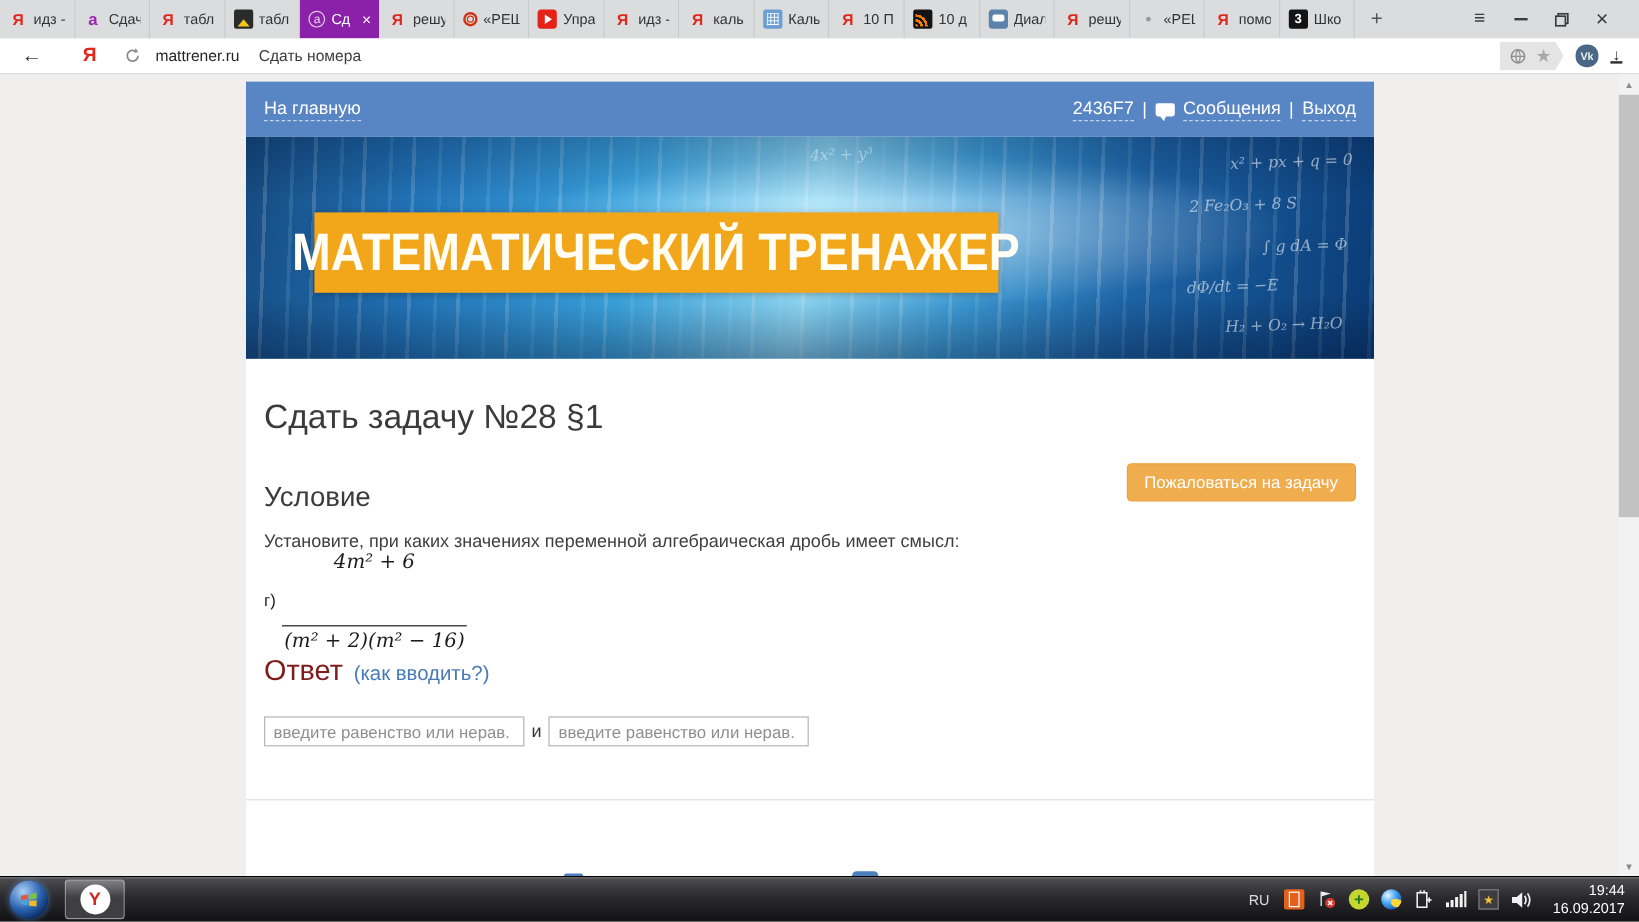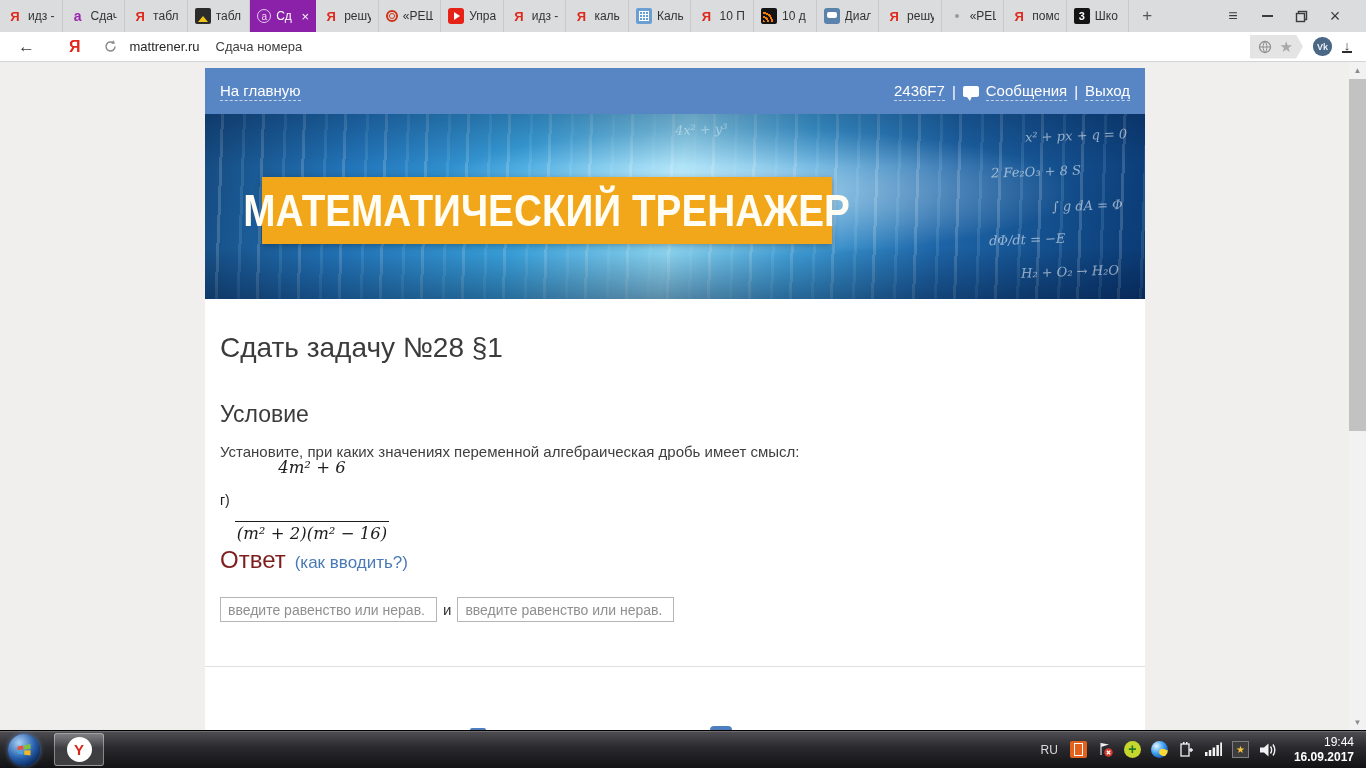--- a/index.html
+++ b/index.html
@@ -238,21 +238,21 @@
 <div class="toolbar">
   <span class="back">←</span>
   <span class="ylogo">Я</span>
   <span class="refresh">
     <svg width="15" height="15">
         <path d="M12 7.5a4.5 4.5 0 1 1-1.4-3.3" stroke="#8a8a8a" fill="none" stroke-width="1.5"></path>
         <path d="M10.2 1.2l2 3.4-3.9.2z" fill="#8a8a8a"></path>
       </svg>
   </span>
   <span class="host">mattrener.ru</span>
-  <span class="ptitle">Сдача номера</span>
+  <span class="ptitle">Сдать номера</span>
   <div class="toolbar-right">
     <div class="ext-chip">
       <svg width="14" height="14">
           <circle cx="7" cy="7" r="5.5" fill="none" stroke="#8f8f8f" stroke-width="1.3"></circle>
           <path d="M1.5 7h11M7 1.5c2.5 2.5 2.5 8.5 0 11M7 1.5c-2.5 2.5-2.5 8.5 0 11" stroke="#8f8f8f" fill="none" stroke-width="1"></path>
         </svg>
       <span class="star">★</span>
     </div>
     <span class="vk-badge">Vk</span>
     <span class="dl">
@@ -284,20 +284,21 @@
       <span class="decor">dΦ/dt = −E</span>
       <span class="decor">H₂ + O₂ → H₂O</span>
       <span class="decor">4x² + y³</span>
       <div class="banner-box">
         <span>МАТЕМАТИЧЕСКИЙ ТРЕНАЖЕР</span>
       </div>
     </div>
 
     <div class="content">
       <h1 class="task-h">Сдать задачу №28 §1</h1>
+      <button class="report-btn">Пожаловаться на задачу</button>
 
       <h2 class="sec-h">Условие</h2>
       <p class="cond">Установите, при каких значениях переменной алгебраическая дробь имеет смысл:</p>
 
       <div class="formula">
         <span class="item-label">г)</span>
         <span class="frac">
           <span class="num" style="display:block;">4m² + 6</span>
           <span class="den" style="display:block;margin-top:42px;">(m² + 2)(m² − 16)</span>
         </span>
@@ -373,16 +374,16 @@
     <span class="tico t-star">★</span>
     <span class="tico">
       <svg width="18" height="16">
         <path d="M1 5.5 h4 l4.5 -4 v13 l-4.5 -4 H1 Z" fill="#f2f2f2"></path>
         <path d="M11.5 4.5 q2.3 3.5 0 7" stroke="#f2f2f2" fill="none" stroke-width="1.4"></path>
         <path d="M14 2.5 q3.6 5.5 0 11" stroke="#f2f2f2" fill="none" stroke-width="1.4"></path>
       </svg>
     </span>
     <span class="clock">
       <span style="display:block;">19:44</span>
-      <span style="display:block;font-weight:bold;">16.09.2017</span>
+      <span style="display:block;">16.09.2017</span>
     </span>
   </div>
 </div>
 
 </body></html>

